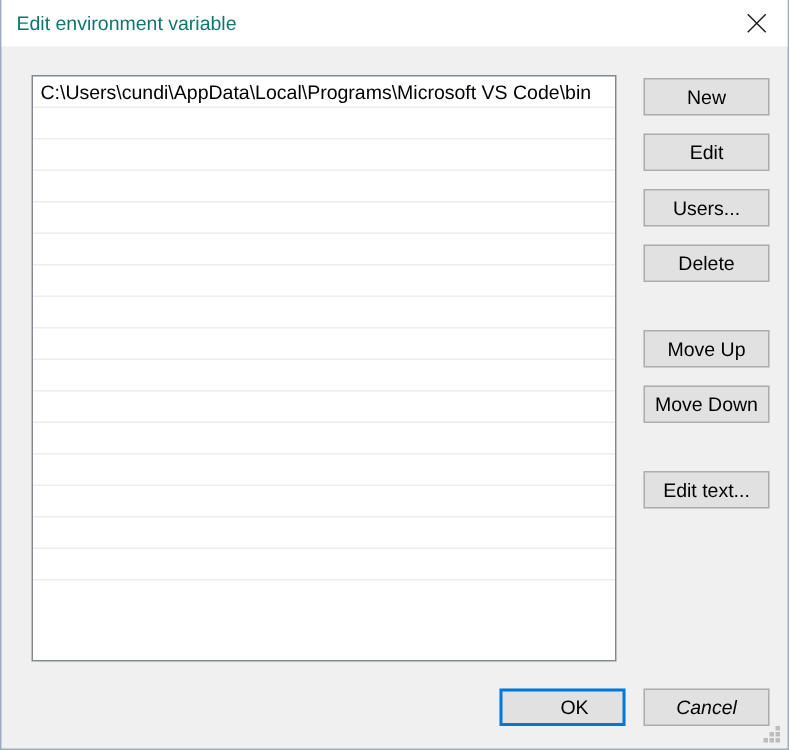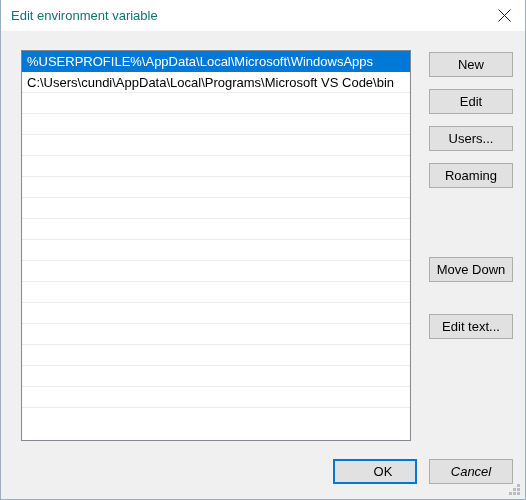--- a/index.html
+++ b/index.html
@@ -168,21 +168,20 @@
       <span>
         <svg width="13" height="13" viewBox="0 0 13 13" aria-hidden="true">
           <line x1="0.5" y1="0.5" x2="12.5" y2="12.5" stroke="#1a1a1a" stroke-width="1"></line>
           <line x1="12.5" y1="0.5" x2="0.5" y2="12.5" stroke="#1a1a1a" stroke-width="1"></line>
         </svg>
       </span>
     </button>
   </div>
 
   <div id="listbox">
-    <div class="list-row selected">%USERPROFILE%\AppData\Local\Microsoft\WindowsApps</div>
     <div class="list-row">C:\Users\cundi\AppData\Local\Programs\Microsoft VS Code\bin</div>
     <div class="list-row empty"></div>
     <div class="list-row empty"></div>
     <div class="list-row empty"></div>
     <div class="list-row empty"></div>
     <div class="list-row empty"></div>
     <div class="list-row empty"></div>
     <div class="list-row empty"></div>
     <div class="list-row empty"></div>
     <div class="list-row empty"></div>
@@ -190,21 +189,22 @@
     <div class="list-row empty"></div>
     <div class="list-row empty"></div>
     <div class="list-row empty"></div>
     <div class="list-row empty"></div>
     <div class="list-row empty"></div>
   </div>
 
   <button class="btn side-btn" id="btn-new">New</button>
   <button class="btn side-btn" id="btn-edit">Edit</button>
   <button class="btn side-btn" id="btn-browse">Users...</button>
-  <button class="btn side-btn" id="btn-delete">Roaming</button>
+  <button class="btn side-btn" id="btn-delete">Delete</button>
+  <button class="btn side-btn" id="btn-move-up">Move Up</button>
   <button class="btn side-btn" id="btn-move-down">Move Down</button>
   <button class="btn side-btn" id="btn-edit-text">Edit text...</button>
 
   <button class="btn bottom-btn" id="btn-ok">OK</button>
   <button class="btn bottom-btn" id="btn-cancel">Cancel</button>
 
   <div id="resize-grip">
     <i class="d1"></i>
     <i class="d2"></i>
     <i class="d3"></i>

